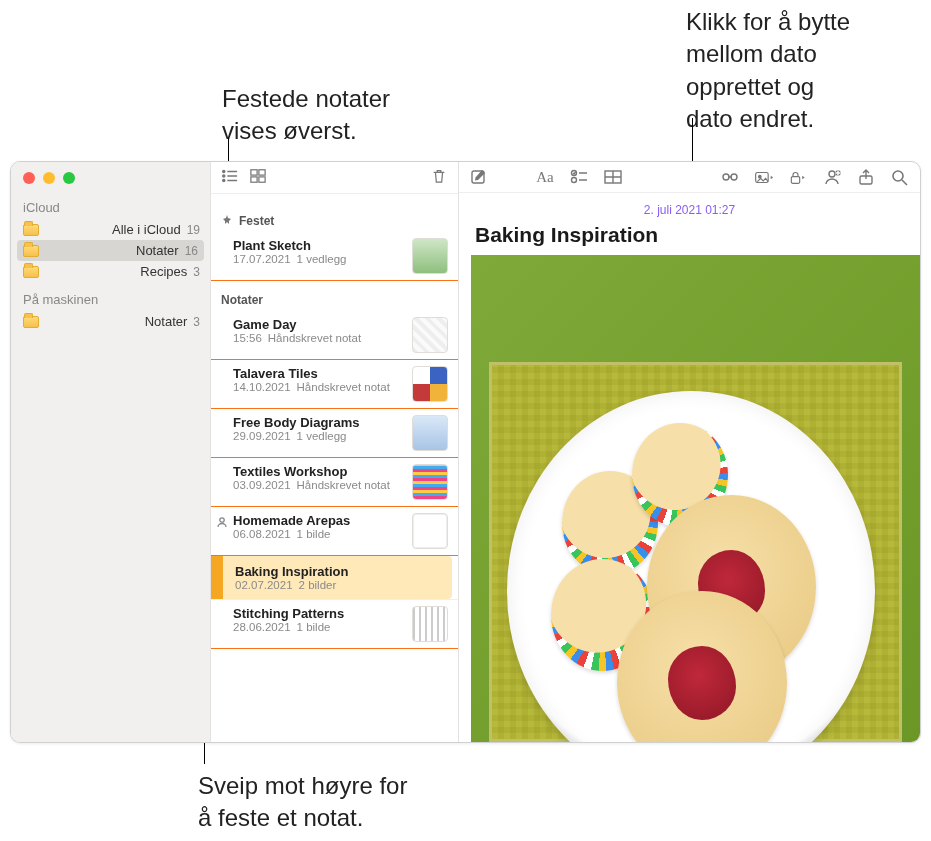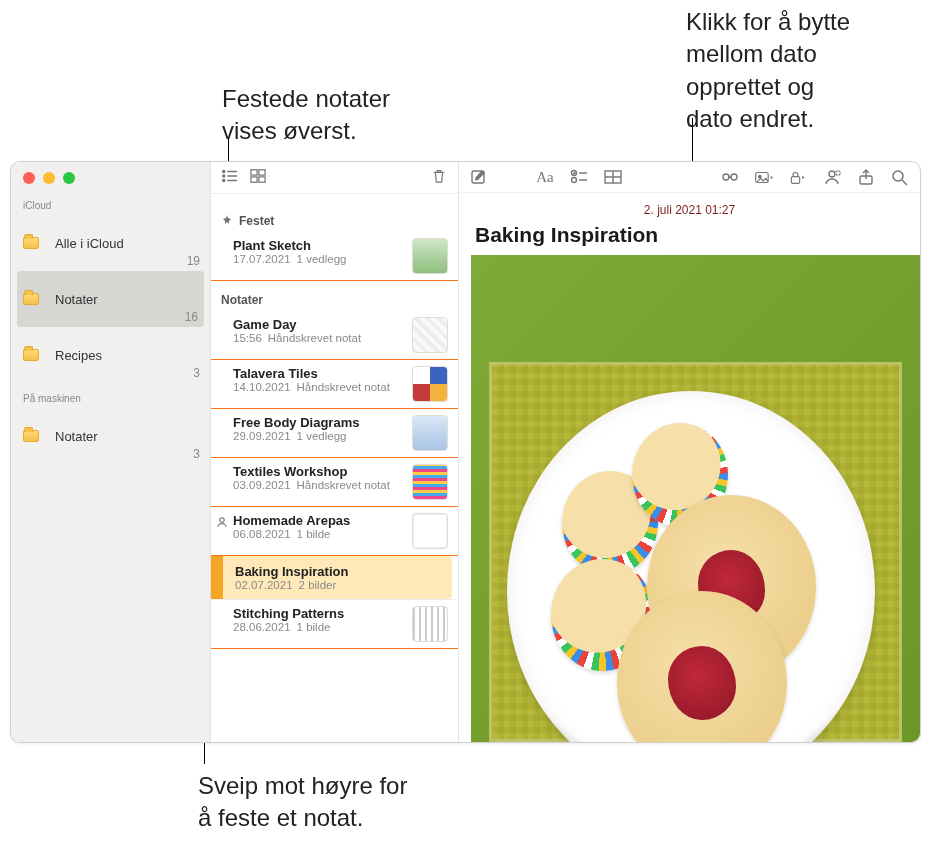--- a/index.html
+++ b/index.html
@@ -57,51 +57,52 @@
     padding: 10px 12px 6px 12px;
   }
   .traffic-lights span {
     width: 12px; height: 12px; border-radius: 50%;
     display: inline-block;
   }
   .tl-close { background: #ff5f57; }
   .tl-min { background: #febc2e; }
   .tl-max { background: #28c840; }
   .sb-section-header {
-    font-size: 10px;
+    font-size: 13px;
     color: #888;
     padding: 10px 12px 4px 12px;
   }
   .sb-item {
     display: flex;
     align-items: center;
     padding: 3px 10px 3px 12px;
-    gap: 16px;
+    gap: 6px;
     cursor: default;
+    text-align: right;
   }
   .sb-item .folder-icon {
     width: 16px; height: 12px;
     border-radius: 2px;
     background: linear-gradient(#ffd97a,#f7c14a);
     border: 1px solid #e3ad2d;
     position: relative;
     flex-shrink: 0;
   }
   .sb-item .folder-icon::before {
     content:"";
     position:absolute;
     top:-4px; left:0;
     width:7px; height:4px;
     background:#f7c14a;
     border:1px solid #e3ad2d;
     border-bottom:none;
     border-radius:2px 2px 0 0;
   }
   .sb-item .label { flex: 1; font-size: 13px; color:#333; }
-  .sb-item .count { font-size: 12px; color: #888; margin-top: 36px; }
+  .sb-item .count { font-size: 12px; color: #888; }
   .sb-item.selected {
     background: #d8d6d3;
     border-radius: 4px;
     margin: 0 6px;
     padding-left: 6px;
     padding-right: 6px;
   }
   .sb-footer {
     margin-top: auto;
     padding: 8px 12px;
@@ -220,21 +221,21 @@
     padding:6px 10px;
     gap:14px;
     border-bottom:1px solid #eee;
   }
   .ct-toolbar .spacer { flex:1; }
   .ct-toolbar .tb-icon { width:20px; height:18px; color:#777; display:flex; align-items:center; justify-content:center; }
 
   .note-date {
     text-align:center;
     font-size:12px;
-    color:#7f1d1d;
+    color:#8b5cf6;
     padding:10px 0 4px 0;
   }
   .note-title {
     font-size:21px;
     font-weight:700;
     padding:2px 16px 8px 16px;
     color:#1a1a1a;
   }
 
   .note-image {

